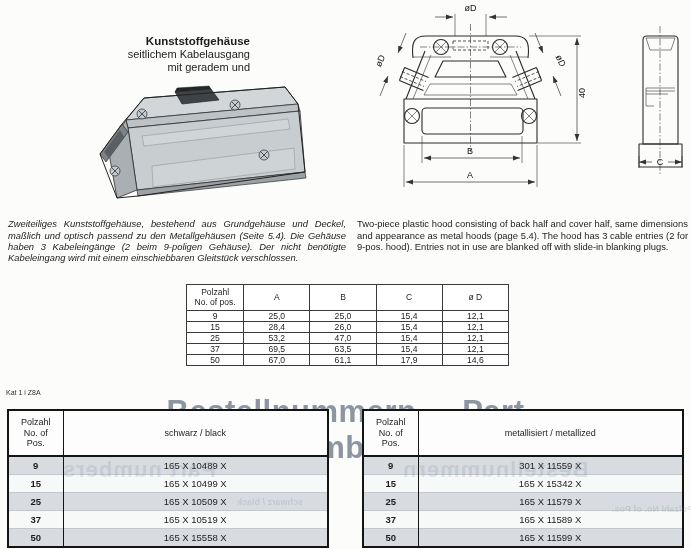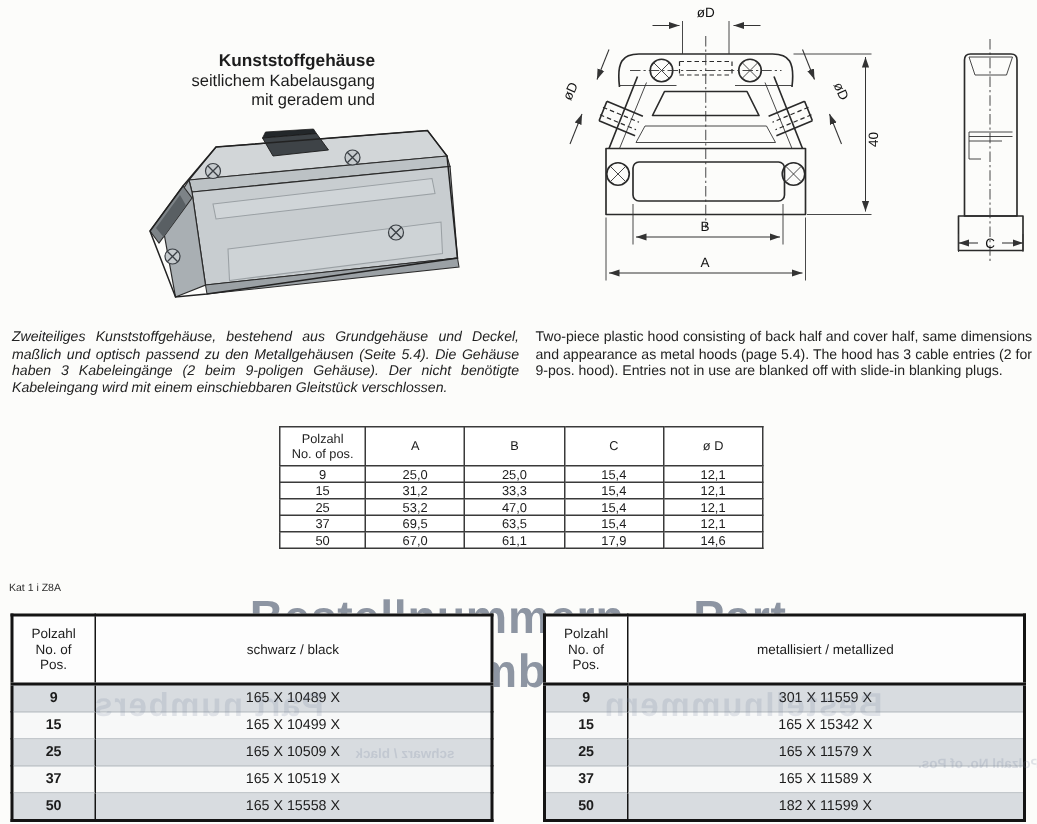--- a/index.html
+++ b/index.html
@@ -200,22 +200,22 @@
     <tbody>
       <tr>
         <td>9</td>
         <td>25,0</td>
         <td>25,0</td>
         <td>15,4</td>
         <td>12,1</td>
       </tr>
       <tr>
         <td>15</td>
-        <td>31,2</td>
-        <td>33,3</td>
+        <td>28,4</td>
+        <td>26,0</td>
         <td>15,4</td>
         <td>12,1</td>
       </tr>
       <tr>
         <td>25</td>
         <td>53,2</td>
         <td>47,0</td>
         <td>15,4</td>
         <td>12,1</td>
       </tr>
@@ -316,17 +316,17 @@
       <tr>
         <td class="poscol">25</td>
         <td>165 X 11579 X</td>
       </tr>
       <tr>
         <td class="poscol">37</td>
         <td>165 X 11589 X</td>
       </tr>
       <tr>
         <td class="poscol">50</td>
-        <td>182 X 11599 X</td>
+        <td>165 X 11599 X</td>
       </tr>
     </tbody>
   </table>
 </div>
 
 </body></html>

